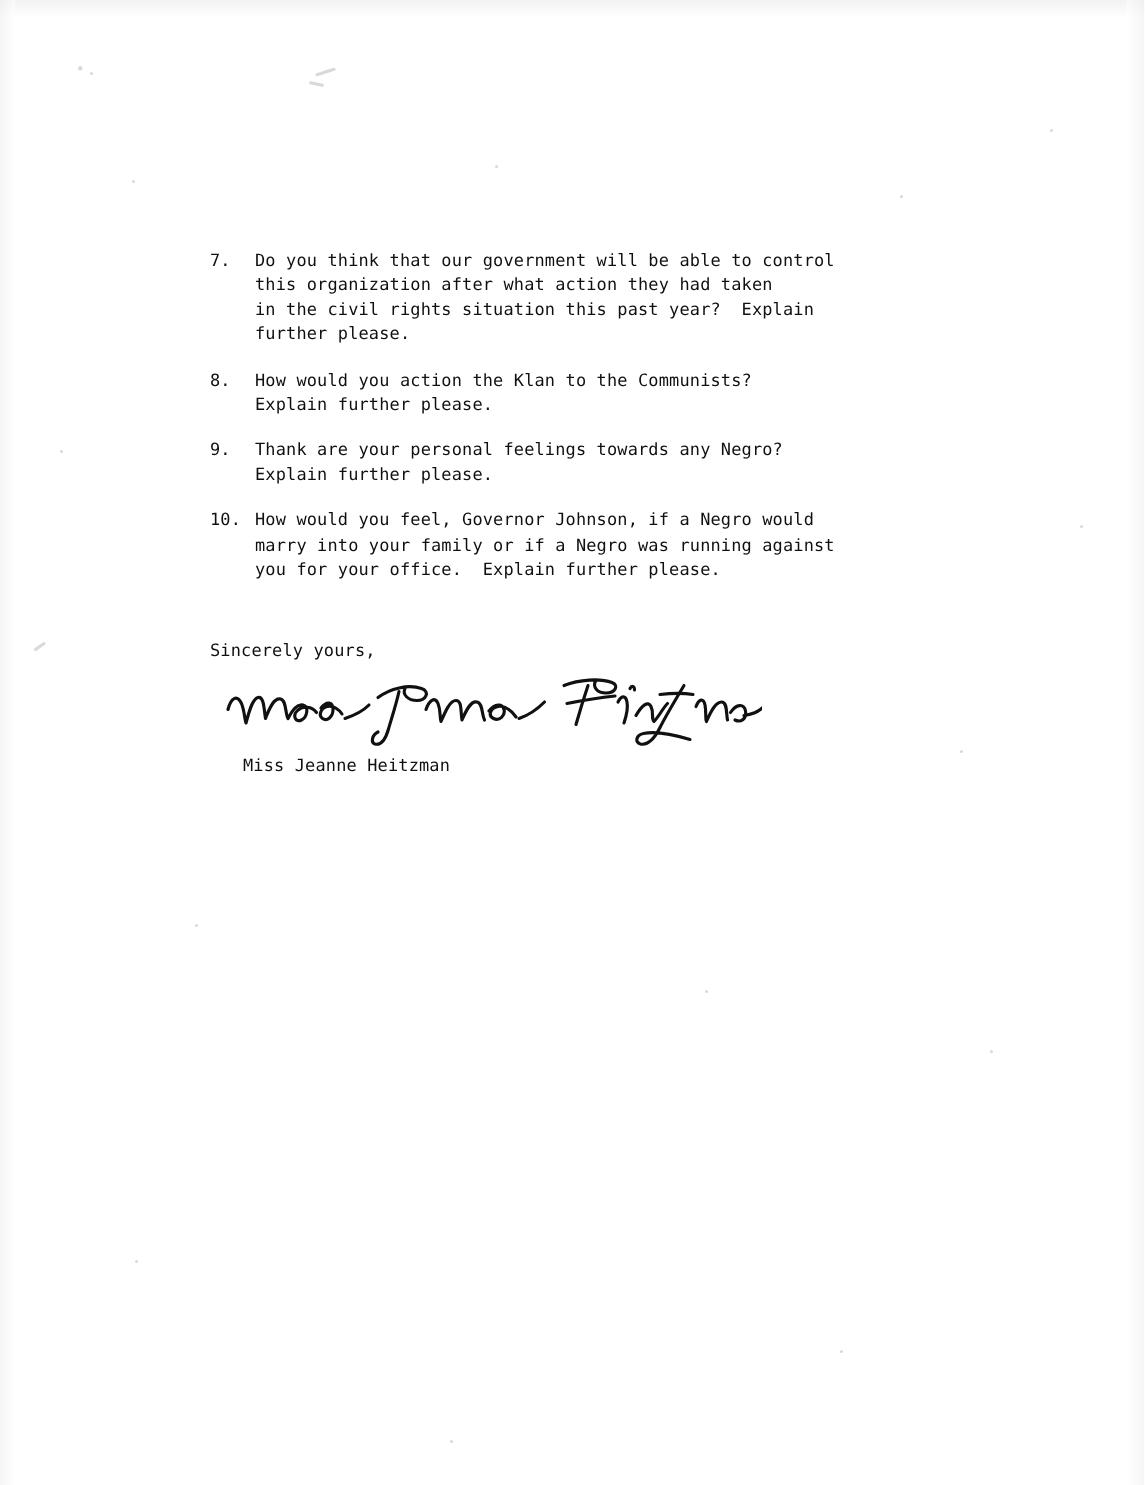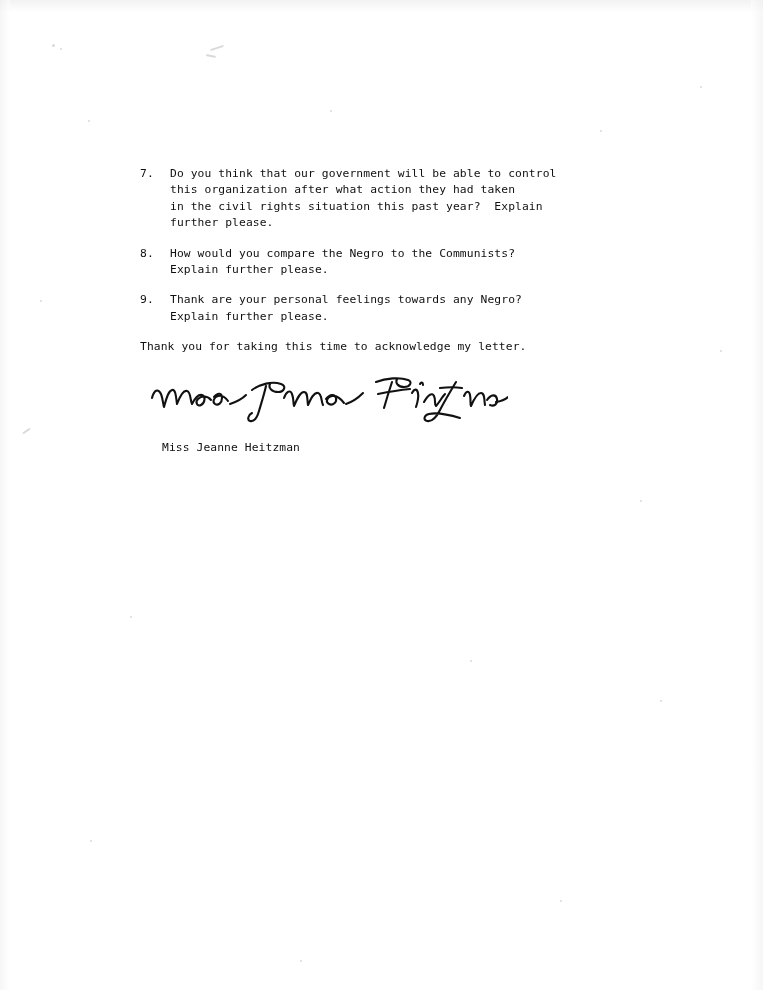--- a/index.html
+++ b/index.html
@@ -78,21 +78,21 @@
     position: relative;
     height: 58px;
     margin-top: 2px;
   }
   .sig-svg {
     position: absolute;
     left: 8px;
     top: -2px;
   }
   .sig-name {
-    margin-top: 12px;
+    margin-top: 0px;
     white-space: pre-wrap;
     padding-left: 22px;
   }
 </style>
 </head>
 <body>
 
 <div class="page">
 
   <div class="scan-edge-top"></div>
@@ -123,33 +123,39 @@
     <div class="qitem">
       <div class="qnum">7.</div>
       <div class="qtext">Do you think that our government will be able to control
 this organization after what action they had taken
 in the civil rights situation this past year?  Explain
 further please.</div>
     </div>
 
     <div class="qitem">
       <div class="qnum">8.</div>
-      <div class="qtext">How would you compare the Negro to the Communists?
+      <div class="qtext">How would you action the Klan to the Communists?
 Explain further please.</div>
     </div>
 
     <div class="qitem">
       <div class="qnum">9.</div>
       <div class="qtext">Thank are your personal feelings towards any Negro?
 Explain further please.</div>
     </div>
 
+    <div class="qitem">
+      <div class="qnum">10.</div>
+      <div class="qtext">How would you feel, Governor Johnson, if a Negro would
+marry into your family or if a Negro was running against
+you for your office.  Explain further please.</div>
+    </div>
 
-    <div class="para">Thank you for taking this time to acknowledge my letter.</div>
 
+    <div class="closing">Sincerely yours,</div>
 
     <div class="sig-wrap">
       <svg class="sig-svg" width="360" height="58" viewBox="0 0 360 58">
         <g fill="none" stroke="#111111" stroke-width="2.1" stroke-linecap="round" stroke-linejoin="round">
           <path d="M4 30 C6 22, 10 20, 13 26 C15 31, 15 36, 16 39 C18 32, 20 23, 24 22 C28 21, 28 30, 29 36 C32 28, 35 22, 39 23 C43 24, 42 32, 44 36 C47 30, 50 26, 54 27 C58 28, 57 35, 53 37 C49 39, 47 34, 50 31 C54 27, 60 28, 63 32"></path>
           <path d="M66 29 C70 24, 74 25, 74 30 C74 35, 70 38, 67 36 C64 34, 66 29, 70 28 C74 27, 78 30, 80 33"></path>
           <path d="M82 36 C88 34, 94 31, 98 27"></path>
           <path d="M104 22 C112 16, 124 13, 133 16 C139 18, 136 24, 130 24 C124 24, 120 20, 122 16"></path>
           <path d="M118 18 C116 27, 113 36, 111 43 C109 50, 106 54, 102 53 C99 52, 100 47, 104 45"></path>
           <path d="M136 30 C138 24, 142 21, 144 26 C146 31, 145 35, 146 38 C149 31, 152 24, 156 24 C160 24, 159 31, 160 37 C163 30, 166 24, 170 25 C174 26, 173 33, 175 37"></path>

